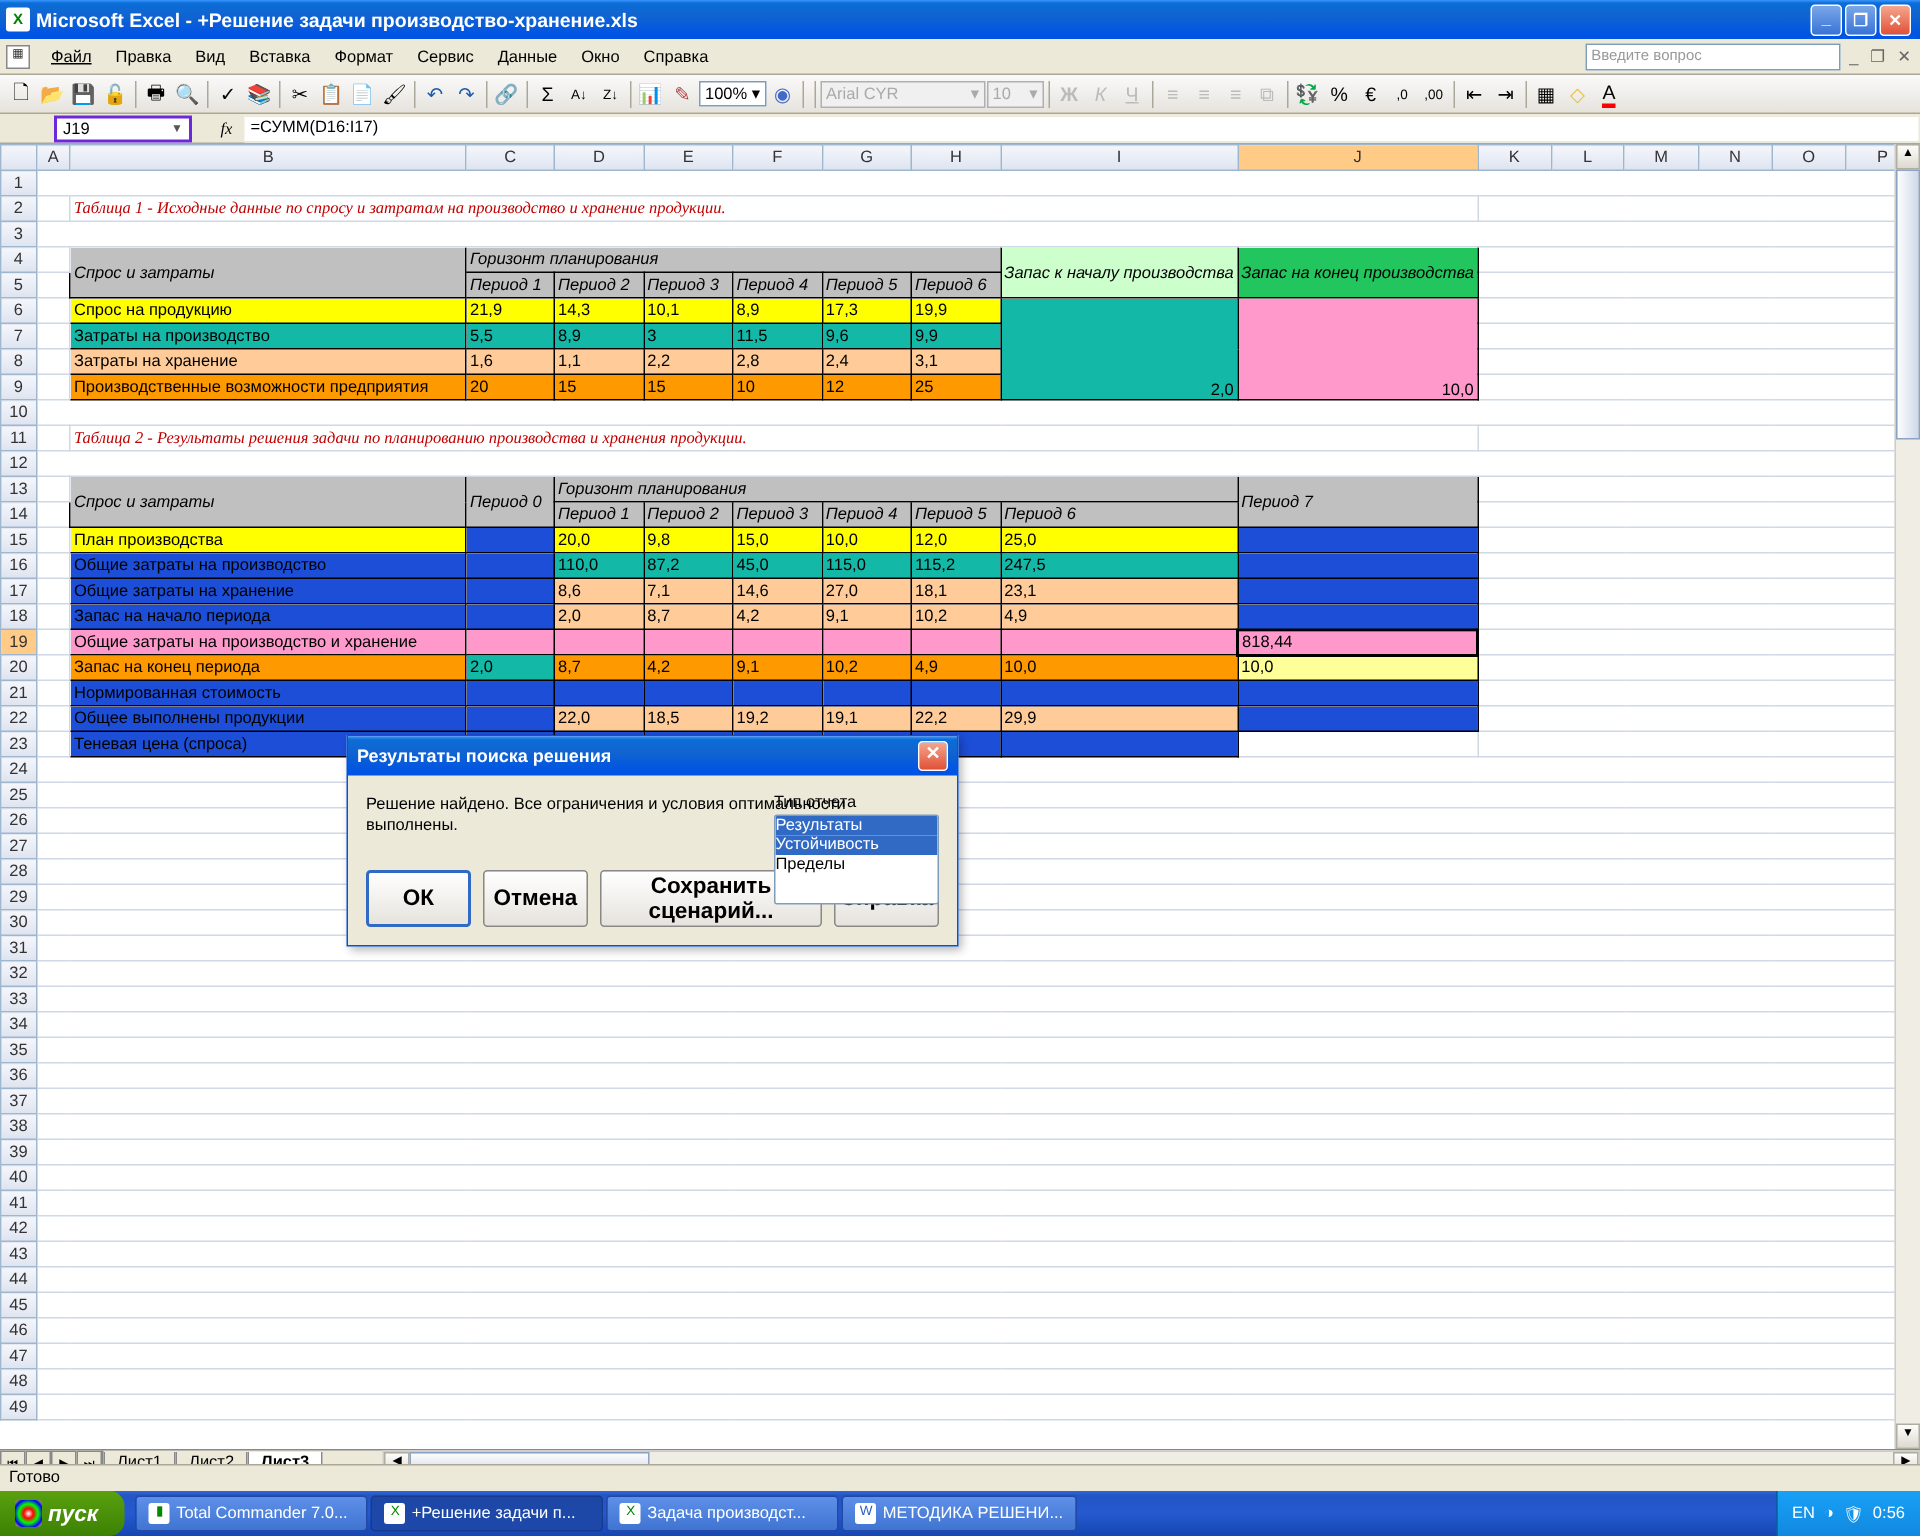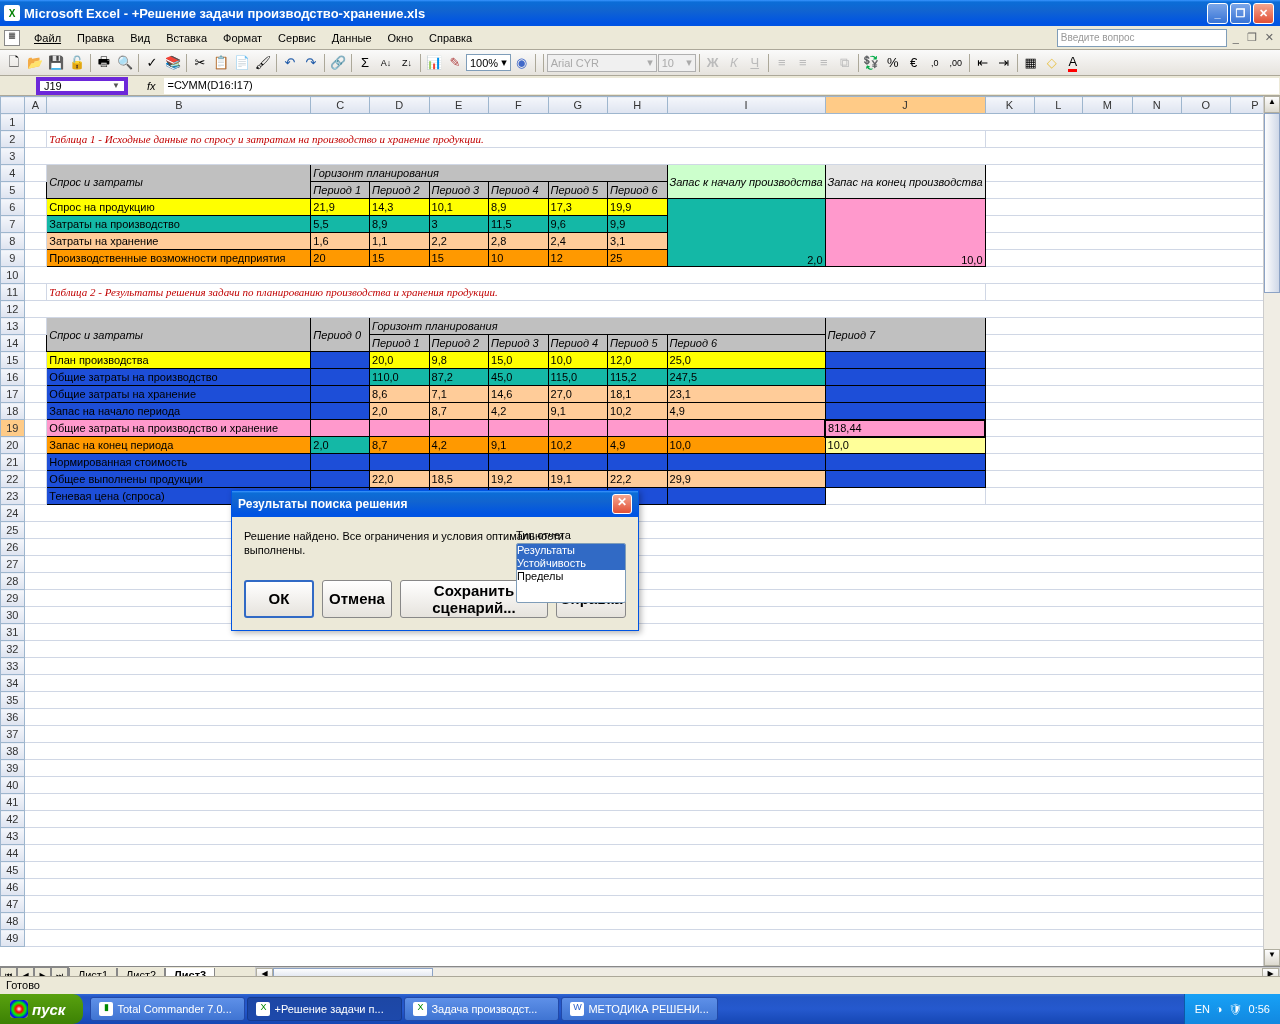--- a/index.html
+++ b/index.html
@@ -26,44 +26,44 @@
   
   .toolbar { height: 26px; background: linear-gradient(to bottom, #fafafa, #e6e3dd); display: flex; align-items: center; padding: 0 4px; border-bottom: 1px solid #aca899; gap: 1px; font-size:11px;}
   .tb-btn { width: 20px; height: 20px; display: flex; align-items: center; justify-content: center; font-size: 13px; border-radius: 2px; }
   .tb-sep { width: 1px; height: 18px; background: #aca899; margin: 0 2px; }
   .toolbar .zoom { border: 1px solid #7f9db9; background: white; padding: 1px 3px; font-size: 11px; display:flex; align-items:center;}
   .toolbar .font-box { border: 1px solid #b0b0b0; background: #f0f0f0; padding: 1px 3px; font-size: 11px; color:#aaa; display:flex; align-items:center; width:110px; height:18px;}
   .toolbar .disabled { color: #bbb; }
   
   
   .formula-bar { height: 20px; background: #ece9d8; display: flex; align-items: center; border-bottom: 1px solid #aca899; font-size: 11px; }
-  .name-box { width: 92px; height: 18px; border: 4px solid #6d28d9; background: white; margin: 0 4px 0 36px; padding: 1px 4px; font-size: 11px; display:flex; align-items:center;}
+  .name-box { width: 92px; height: 18px; border: 2px solid #6d28d9; background: white; margin: 0 4px 0 36px; padding: 1px 4px; font-size: 11px; display:flex; align-items:center;}
   .name-box .arrow { margin-left:auto; color:#555; font-size:8px;}
-  .fx { font-style: italic; padding: 0 8px 0 15px; font-size: 11px; }
+  .fx { font-style: italic; padding: 0 8px 0 15px; font-size: 11px; font-family: Liberation Serif, serif; }
   .formula-input { flex: 1; background: white; border: 1px solid #ece9d8; border-left: none; height: 18px; padding: 1px 4px; }
   
   
   .grid-container { position: absolute; top: 96px; left: 0; right: 0; bottom: 58px; background: white; overflow: hidden; }
   .grid { border-collapse: collapse; table-layout: fixed; font-size: 11px; }
   .grid td, .grid th { border: 1px solid #d0d7e5; height: 17px; padding: 0 2px; overflow: hidden; white-space: nowrap; font-size: 11px; font-weight: normal; text-align: left; }
   .grid th { background: linear-gradient(to bottom, #f4f6fb, #dee4f0); text-align: center; font-weight: normal; color: #333; border: 1px solid #9eb6ce;}
   .grid th.row { width: 25px; text-align: center; }
   .grid th.sel { background: #ffcb87; }
   
   .col-A { width: 25px; }
   .col-B { width: 269px; }
   .col-C { width: 60px; }
   .col-D, .col-E, .col-F, .col-G, .col-H { width: 61px; }
   .col-I { width: 95px; }
   .col-J { width: 95px; }
   .col-rest { width: 57px; }
   
   .red-title { color: #c00000; font-weight: bold; font-style: italic; text-align: center; font-family: 'Times New Roman', serif; font-size: 13px; }
   .hdr-green { background: #ccffcc; font-style: italic; text-align: center; border: 1px solid #000 !important; }
-  .hdr-pink  { background: #e5e5e5; font-style: italic; text-align: center; border: 1px solid #000 !important; }
+  .hdr-pink  { background: #22c55e; font-style: italic; text-align: center; border: 1px solid #000 !important; }
   .hdr-grey  { background: #c0c0c0; font-style: italic; text-align: center; border: 1px solid #000 !important; }
   
   .yellow { background: #ffff00; }
   .lgreen { background: #14b8a6; }
   .tan    { background: #ffcc99; }
   .orange { background: #ff9900; }
   .pink   { background: #ff99cc; }
   .lyellow{ background: #ffff99; }
   .white  { background: #1d4ed8; margin-top: 11px; }
   

